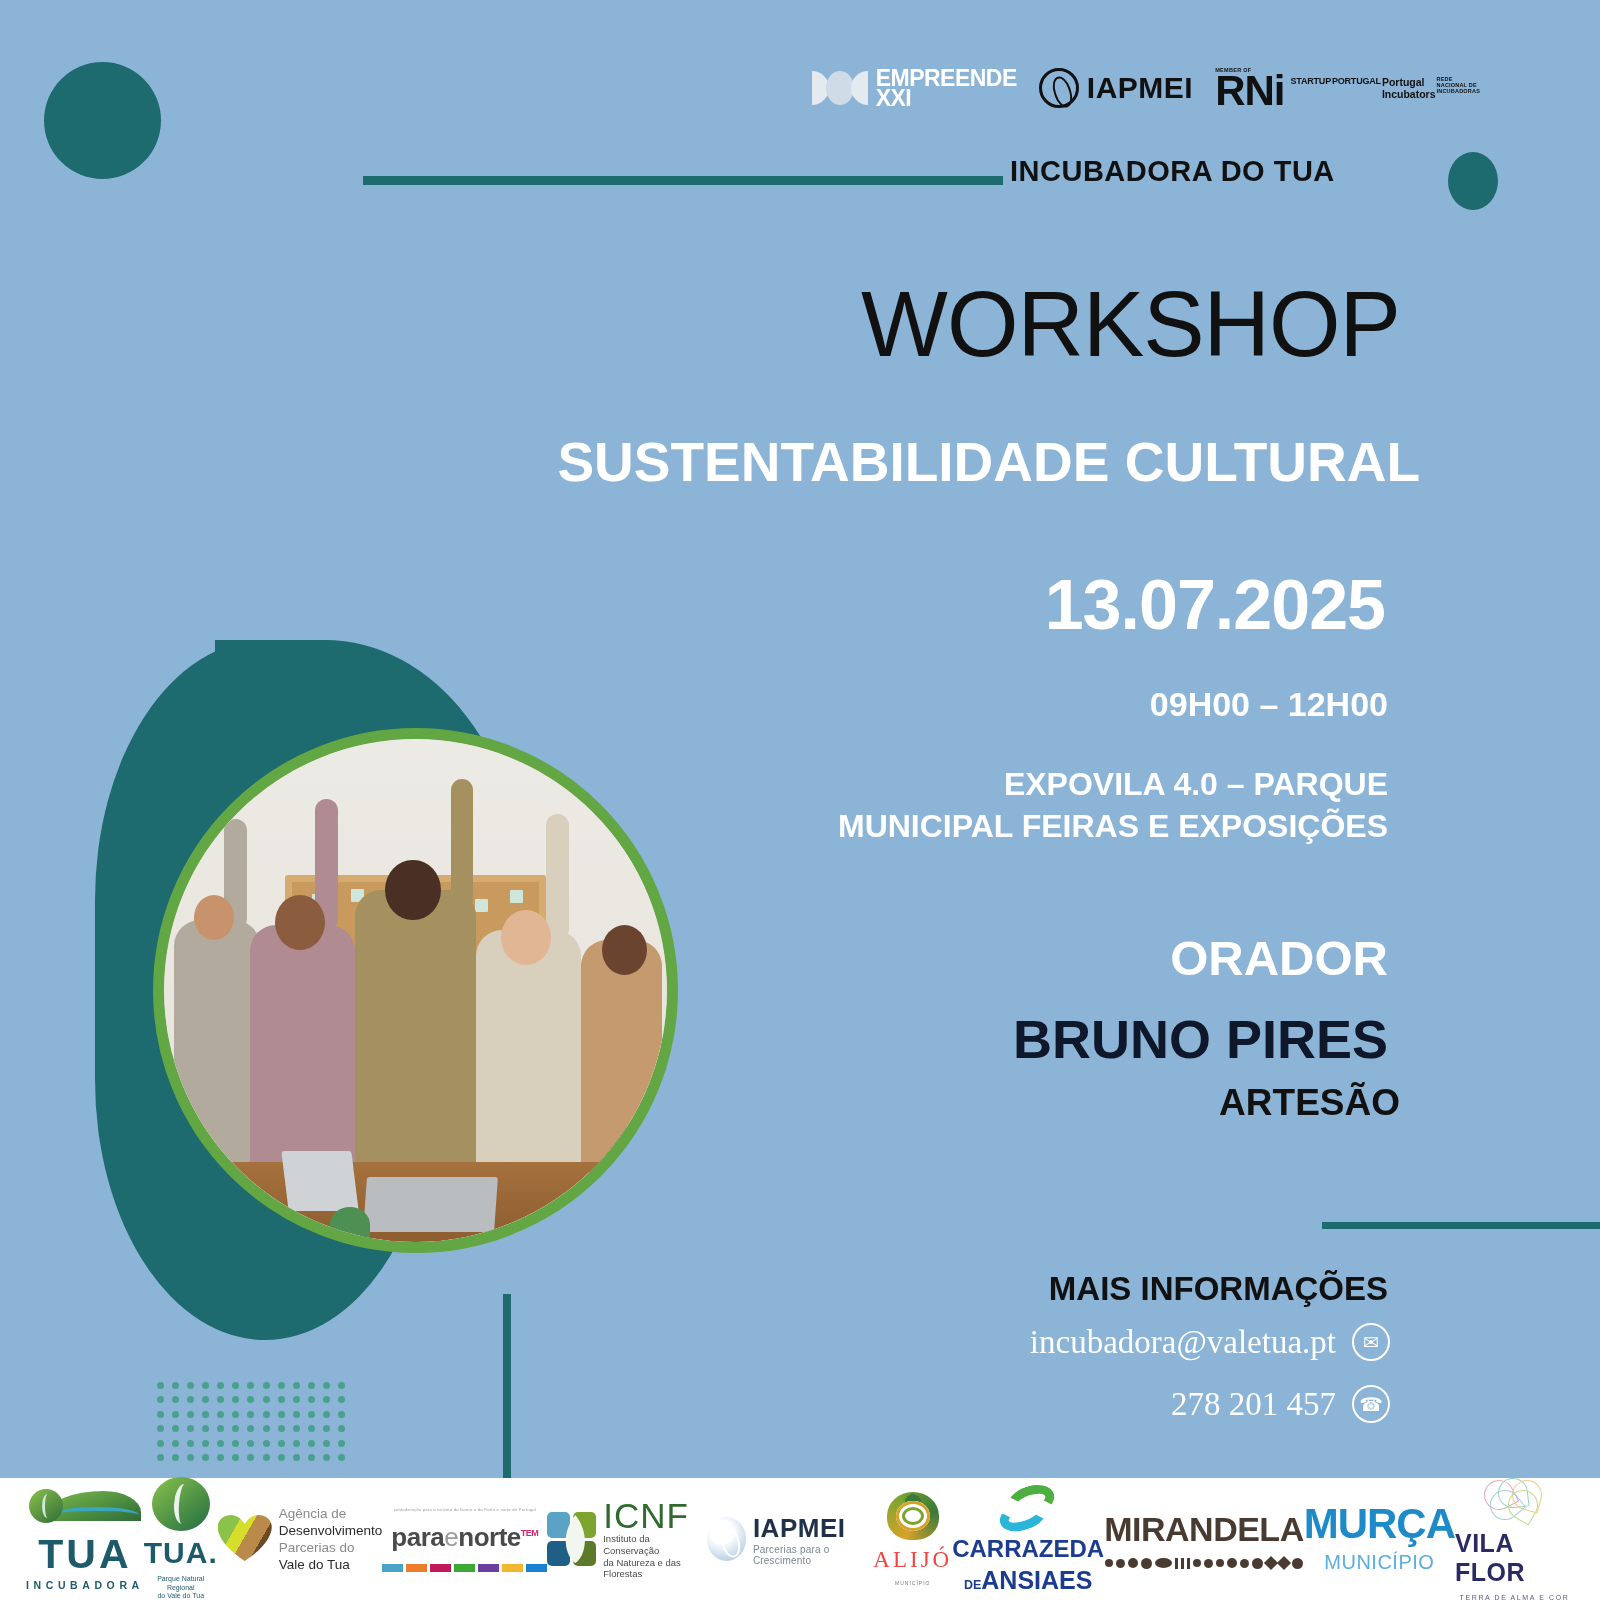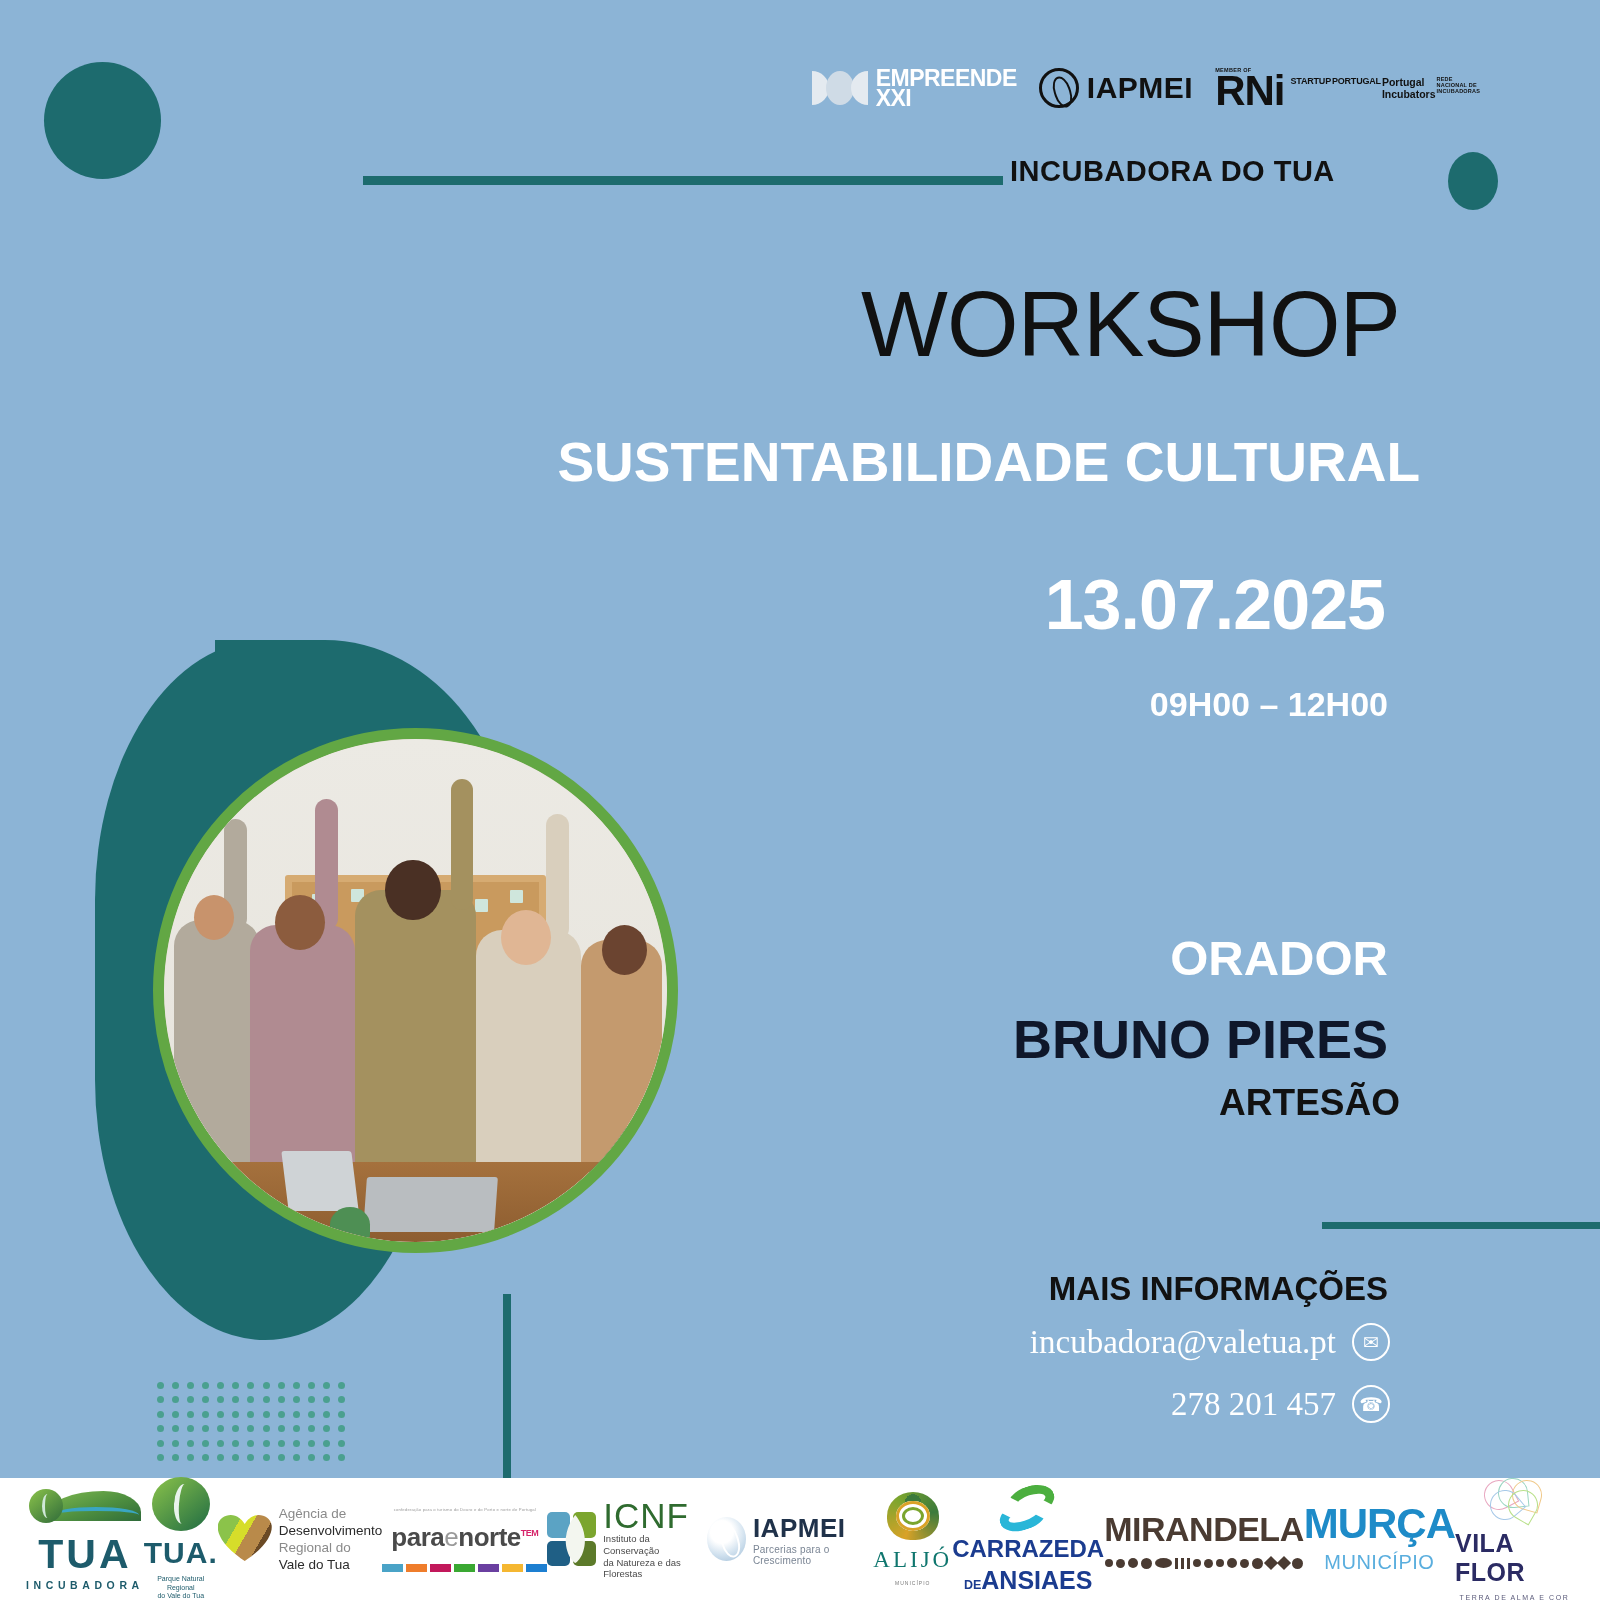--- a/index.html
+++ b/index.html
@@ -340,21 +340,21 @@
   .alijo-img { width: 52px; height: 48px; border-radius: 50% 50% 45% 45%;
     background:
       radial-gradient(circle at 50% 22%, #3c7a3c 0 18%, transparent 18%),
       conic-gradient(from 200deg, #d9a227, #7ba52e, #3c7a3c, #d9a227);
     position: relative; }
   .alijo-img::after{
     content:""; position:absolute; inset:9px; border-radius:50%;
     background:#fff;
     box-shadow: inset 0 0 0 3px #d9a227, inset 0 0 0 6px #fff, inset 0 0 0 9px #7ba52e;
   }
-  .alijo-word { font-size: 23px; color: #0f766e; letter-spacing: 3px; font-family:"Liberation Serif", serif; }
+  .alijo-word { font-size: 23px; color: #ef4444; letter-spacing: 3px; font-family:"Liberation Serif", serif; }
   .alijo-sub { font-size: 5px; color: #7a7a7a; letter-spacing: 1px; }
   
   .carr-img { width: 58px; height: 44px; position: relative; }
   .carr-img .cg {
     position: absolute; left: 8px; top: 0; width: 48px; height: 30px;
     border: 9px solid #4caf3f; border-radius: 50%;
     border-left-color: transparent; border-bottom-color: transparent;
     transform: rotate(-18deg);
   }
   .carr-img .cb {
@@ -507,20 +507,24 @@
       </div>
     </div>
   </div>
 
   <div class="incubadora-label">INCUBADORA DO  TUA</div>
 
   <div class="title-workshop">WORKSHOP</div>
   <div class="title-sub">SUSTENTABILIDADE CULTURAL</div>
   <div class="date">13.07.2025</div>
   <div class="time">09H00 – 12H00</div>
+  <div class="venue">
+    <div>EXPOVILA 4.0  – PARQUE</div>
+    <div>MUNICIPAL FEIRAS E EXPOSIÇÕES</div>
+  </div>
   <div class="orador-label">ORADOR</div>
   <div class="orador-name">BRUNO PIRES</div>
   <div class="orador-role">ARTESÃO</div>
 
   <div class="mais-info">MAIS INFORMAÇÕES</div>
   <div class="contact-row contact-email">
     <span class="contact-text">incubadora@valetua.pt</span>
     <span class="contact-ico">✉</span>
   </div>
   <div class="contact-row contact-phone">
@@ -593,21 +597,21 @@
     </div>
 
     <div class="flogo">
       <div class="adr-img">
           <span class="heart"></span>
         </div>
       <div class="adr-txt">
         <div><span>Agência</span>
              <span>de</span></div>
         <div>Desenvolvimento</div>
-        <div><span>Regional</span>
+        <div><span>Parcerias</span>
              <span>do</span></div>
         <div>Vale do Tua</div>
       </div>
     </div>
 
     <div class="flogo flogo-stack">
       <div class="pn-tiny">confederação para o turismo do Douro e do Porto e norte de Portugal</div>
       <div class="pn-word"><span>para</span><em>e</em><span>norte</span><sup class="pn-tm">TEM</sup></div>
       <div class="pn-bars">
         <i style="background:#4aa3c7"></i>

